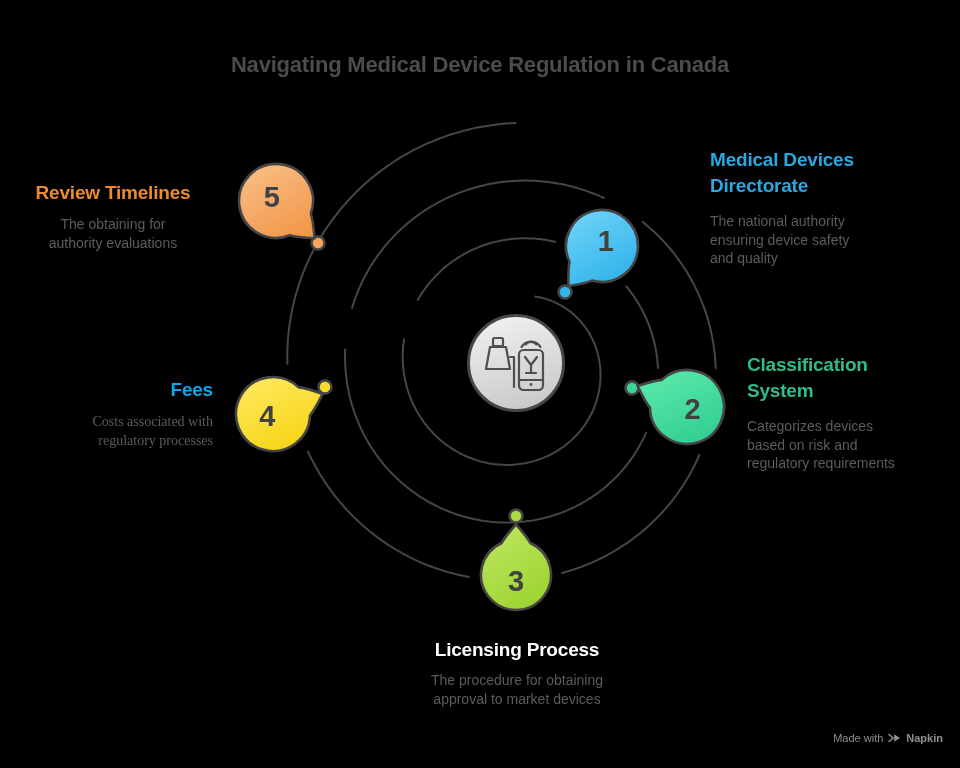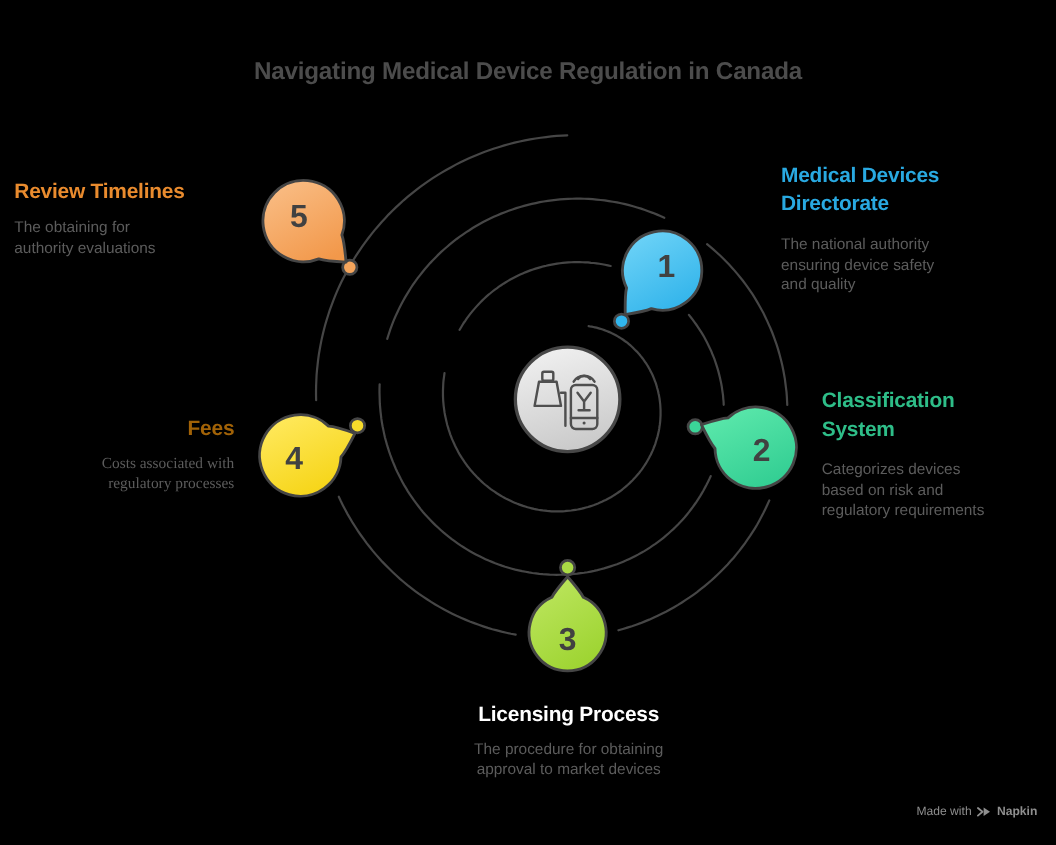--- a/index.html
+++ b/index.html
@@ -16,21 +16,21 @@
   .item .heading{font-size:19px;font-weight:700;line-height:26px;letter-spacing:-0.2px;}
   .item .desc{font-size:14px;line-height:18.5px;font-weight:400;}
   #item1{left:710px;top:147px;width:220px;text-align:left;}
   #item1 .desc{margin-top:13px;}
   #item2{left:747px;top:352px;width:230px;text-align:left;}
   #item2 .desc{margin-top:13px;}
   #item3{left:381px;top:637px;width:272px;text-align:center;}
   #item3 .desc{margin-top:8px;}
   #item4{right:747px;top:377px;width:200px;text-align:right;}
   #item4 .desc{margin-top:10px;}
-  #item5{right:747px;top:162px;width:200px;text-align:left;}
+  #item5{right:747px;top:180px;width:200px;text-align:center;}
   #item5 .desc{margin-top:9px;}
   .watermark{
     position:absolute;right:17px;top:732px;display:flex;align-items:center;gap:5px;
     font-size:11px;font-weight:400;
   }
   .watermark .brand{font-weight:700;}
 </style>
 </head>
 <body>
 
@@ -133,21 +133,21 @@
     <div class="heading" style="color: #ffffff;">
       <div>Licensing Process</div>
     </div>
     <div class="desc" style="color: rgb(92, 92, 92);">
       <div>The procedure for obtaining</div>
       <div>approval to market devices</div>
     </div>
   </div>
 
   <div class="item" id="item4">
-    <div class="heading" style="color: #a16207;">
+    <div class="heading" style="color: #0ea5e9;">
       <div>Fees</div>
     </div>
     <div class="desc" style="color: rgb(92, 92, 92); font-family: Liberation Serif, serif;">
       <div>Costs associated with</div>
       <div>regulatory processes</div>
     </div>
   </div>
 
   <div class="item" id="item5">
     <div class="heading" style="color: rgb(233, 139, 46);">

